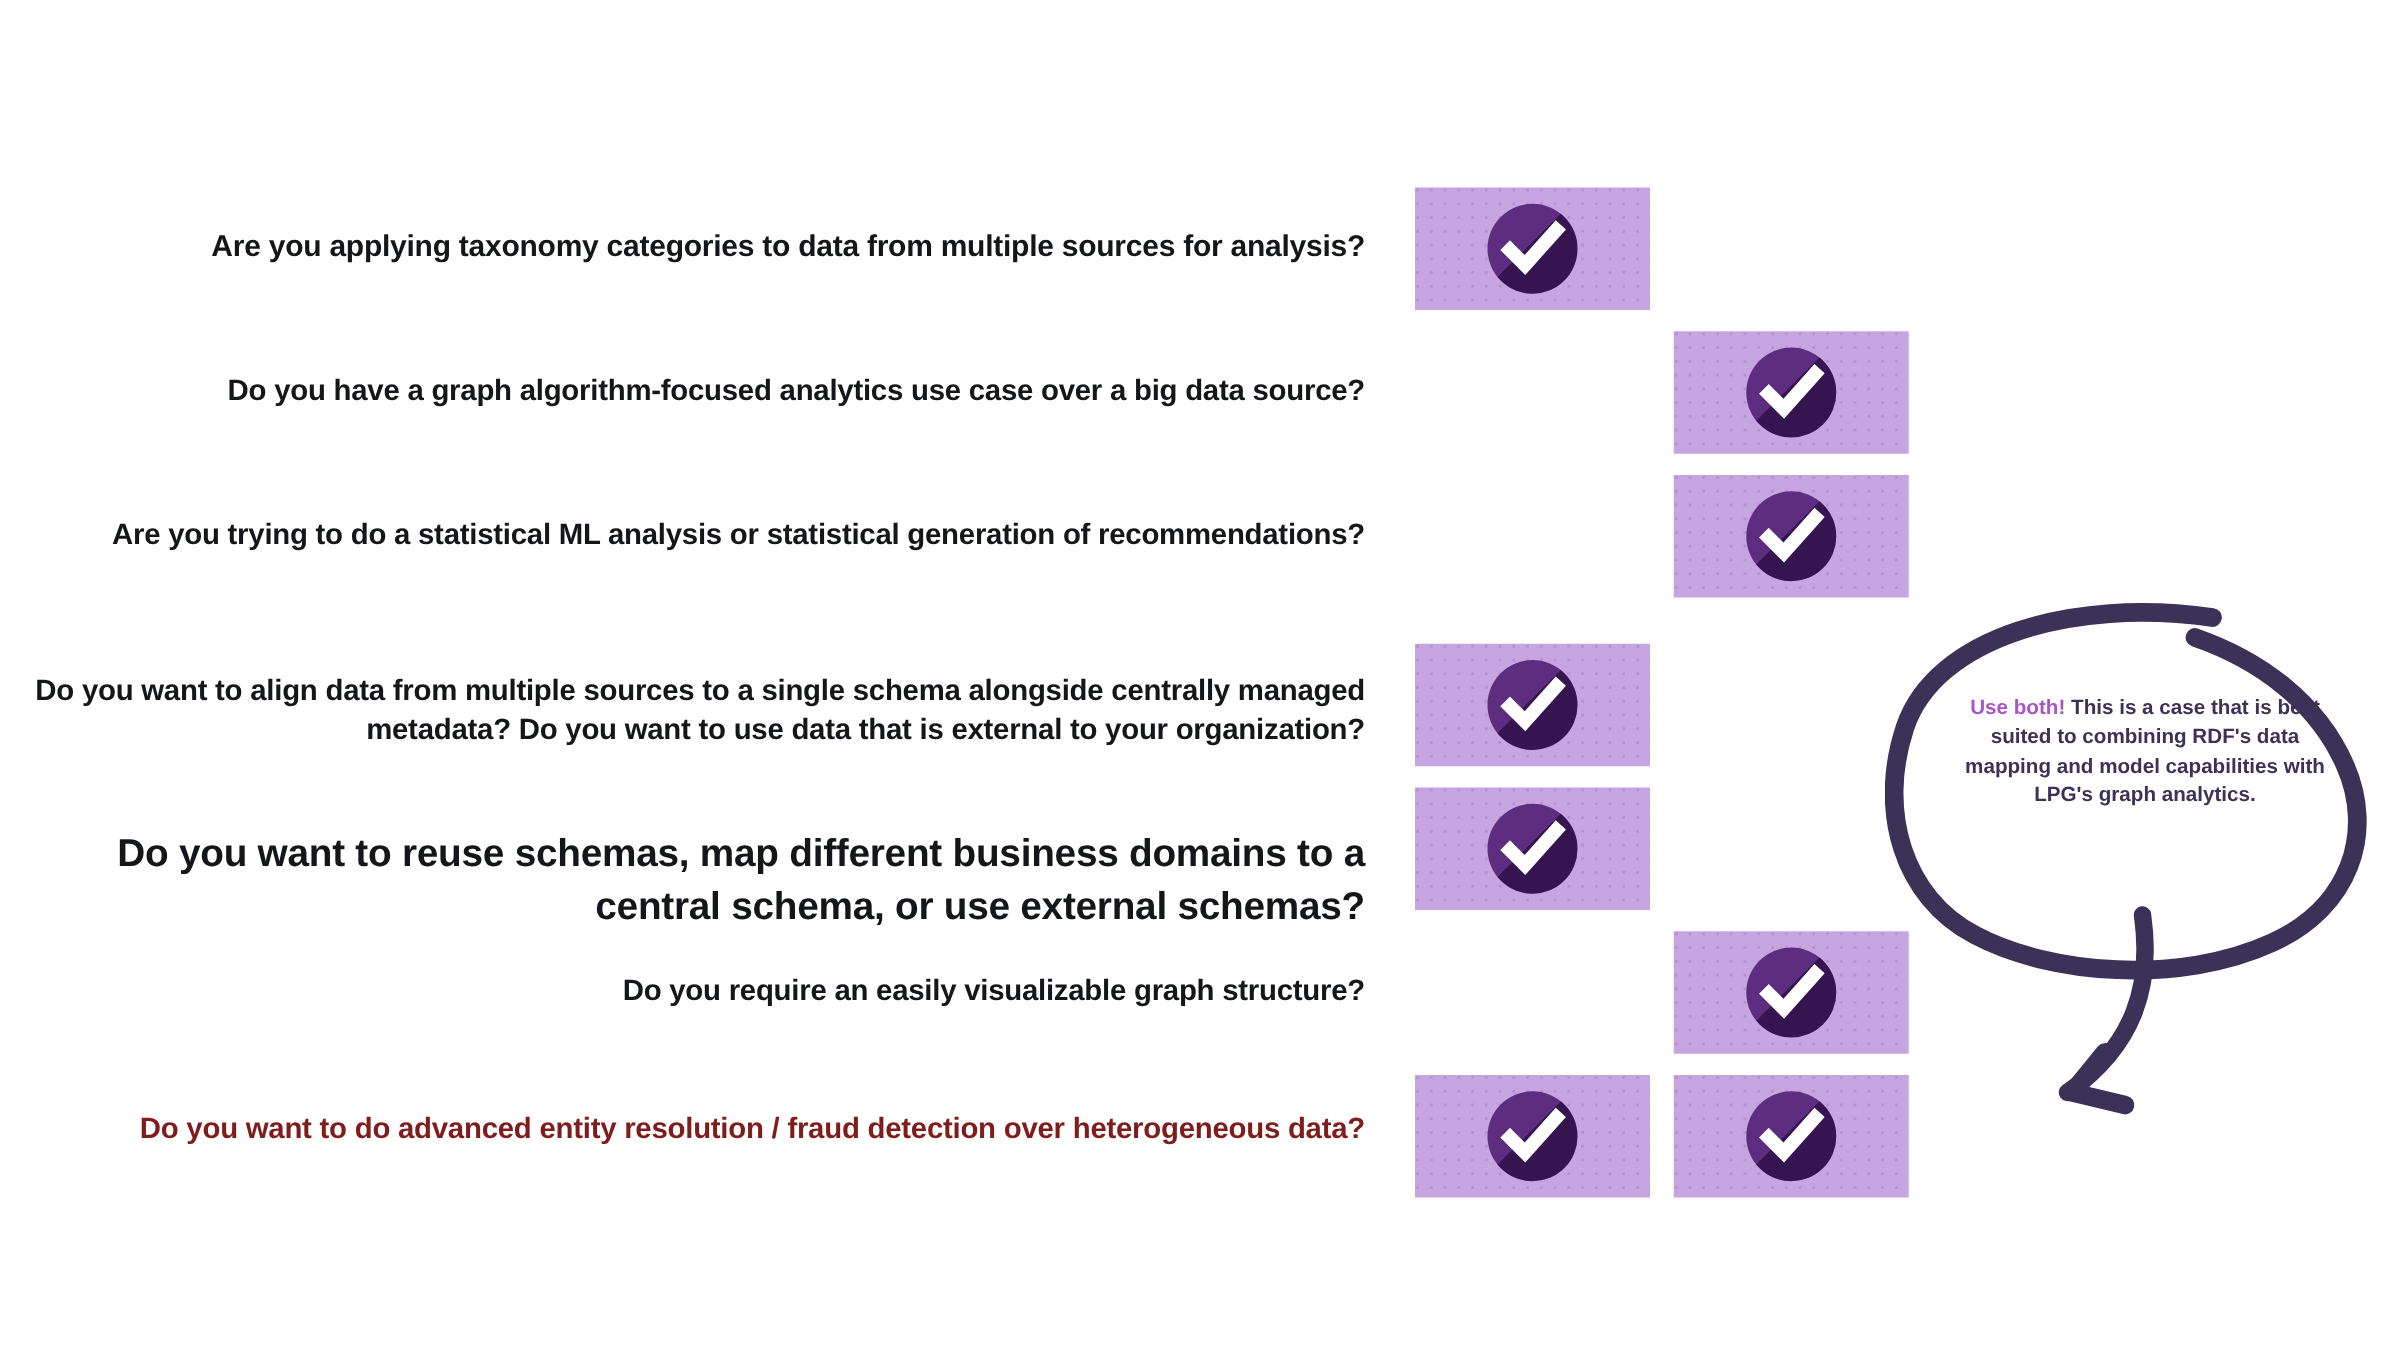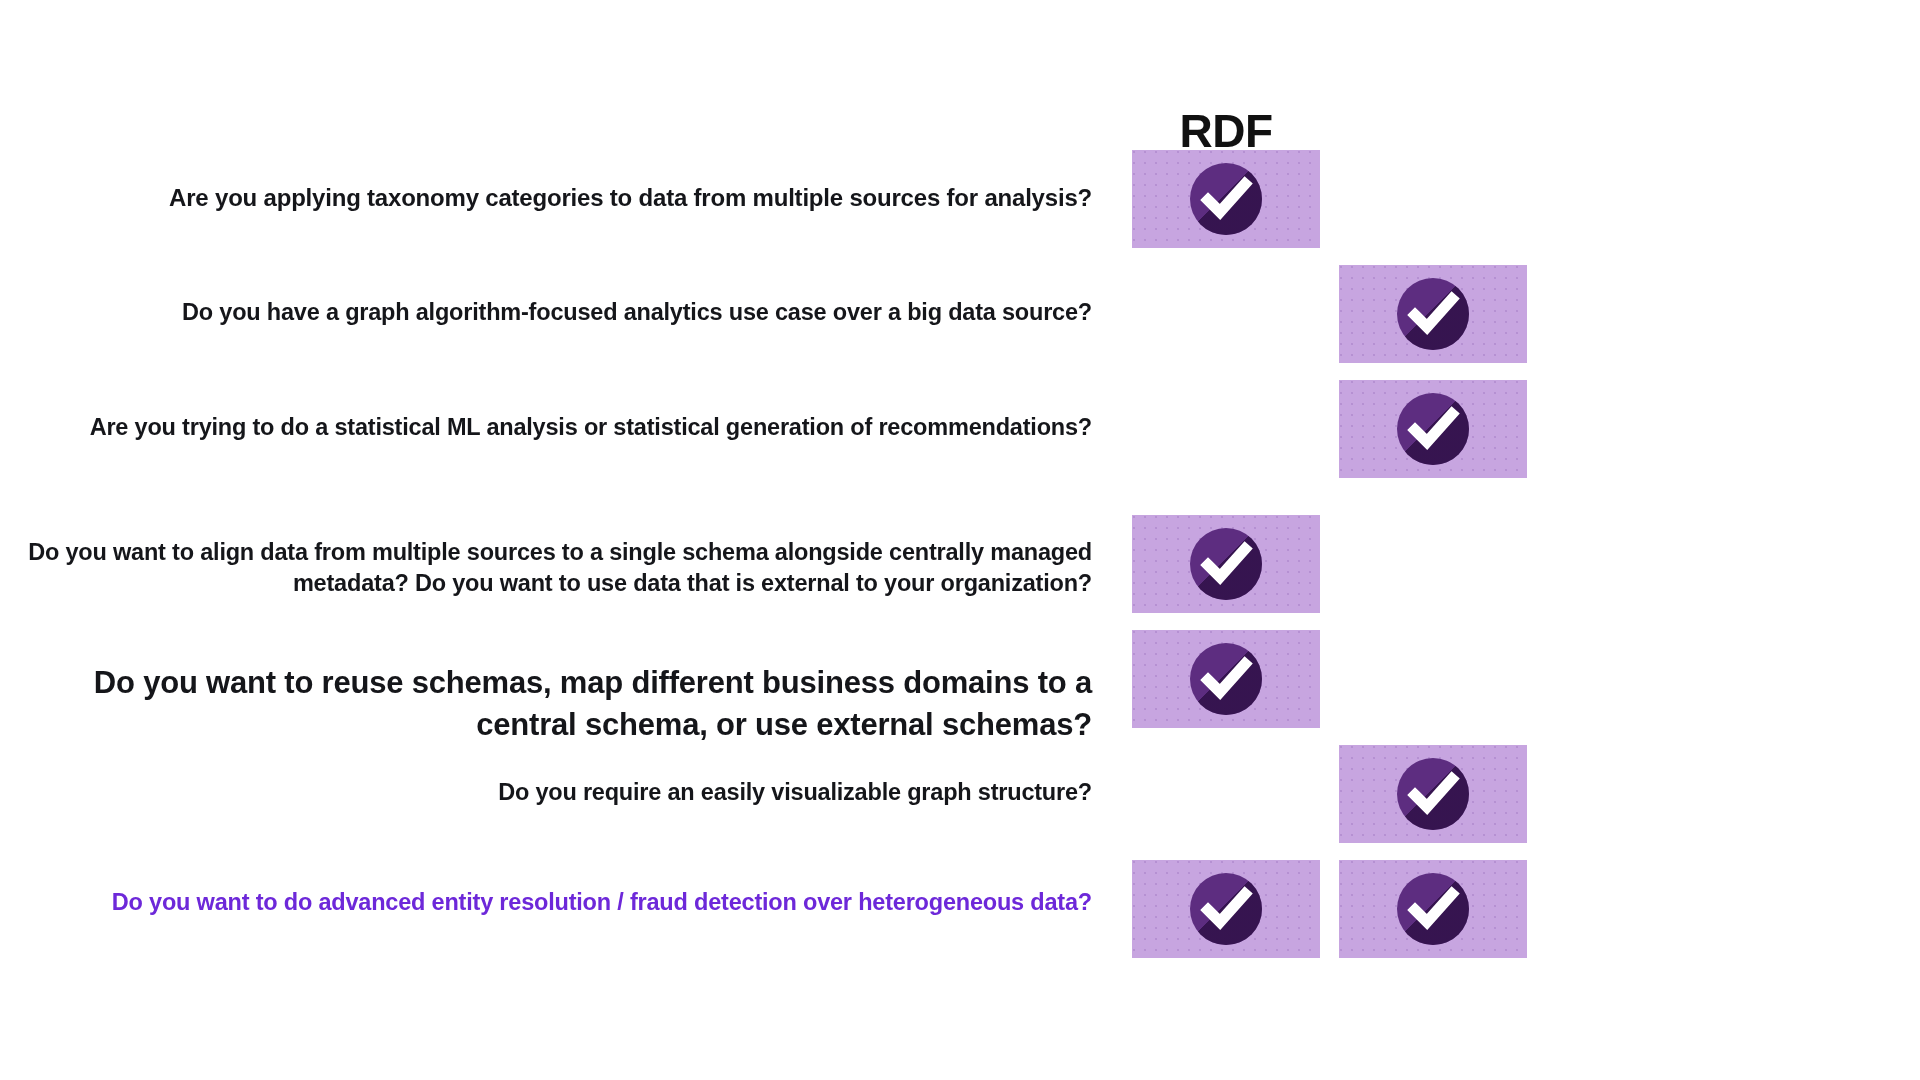--- a/index.html
+++ b/index.html
@@ -75,21 +75,20 @@
     color:#3c3257;
     font-family:"Liberation Sans", sans-serif;
   }
   #annot-text .lead{color:#a855c9;}
 </style>
 </head>
 <body>
 
 <div id="stage">
 
-  <div id="head-rdf" class="col-head">RDF</div>
 
   <div id="rows-layer">
       <div class="q-wrap" style="top: 182px;"><div style="display: inline-block; text-align: right; max-width: 1100px; padding-right: 18px; color: rgb(21, 22, 26); font-size: 24px; font-weight: 700; line-height: 1.34; letter-spacing: -0.2px;">Are you applying taxonomy categories to data from multiple sources for analysis?</div></div>
       <div class="badge" style="left: 1132px; top: 150px;">
         <div class="disc">
           <div class="shadow"></div>
           <svg viewBox="0 0 72 72">
             <path d="M18 37 L30 49 L55 21" stroke="#ffffff" stroke-width="11" stroke-linecap="square" stroke-linejoin="miter" fill="none"></path>
           </svg>
         </div>
@@ -132,33 +131,45 @@
       </div>
       <div class="q-wrap" style="top: 777px;"><div style="display: inline-block; text-align: right; max-width: 1100px; padding-right: 18px; color: rgb(21, 22, 26); font-size: 23.5px; font-weight: 700; line-height: 1.34; letter-spacing: -0.2px;">Do you require an easily visualizable graph structure?</div></div>
       <div class="badge" style="left: 1339px; top: 745px;">
         <div class="disc">
           <div class="shadow"></div>
           <svg viewBox="0 0 72 72">
             <path d="M18 37 L30 49 L55 21" stroke="#ffffff" stroke-width="11" stroke-linecap="square" stroke-linejoin="miter" fill="none"></path>
           </svg>
         </div>
       </div>
-      <div class="q-wrap" style="top: 887px;"><div style="display: inline-block; text-align: right; max-width: 1100px; padding-right: 18px; color: #6d28d9; font-size: 23.5px; font-weight: 700; line-height: 1.34; letter-spacing: -0.2px;">Do you want to do advanced entity resolution / fraud detection over heterogeneous data?</div></div>
+      <div class="q-wrap" style="top: 887px;"><div style="display: inline-block; text-align: right; max-width: 1100px; padding-right: 18px; color: #7f1d1d; font-size: 23.5px; font-weight: 700; line-height: 1.34; letter-spacing: -0.2px;">Do you want to do advanced entity resolution / fraud detection over heterogeneous data?</div></div>
       <div class="badge" style="left: 1132px; top: 860px;">
         <div class="disc">
           <div class="shadow"></div>
           <svg viewBox="0 0 72 72">
             <path d="M18 37 L30 49 L55 21" stroke="#ffffff" stroke-width="11" stroke-linecap="square" stroke-linejoin="miter" fill="none"></path>
           </svg>
         </div>
       </div>
       <div class="badge" style="left: 1339px; top: 860px;">
         <div class="disc">
           <div class="shadow"></div>
           <svg viewBox="0 0 72 72">
             <path d="M18 37 L30 49 L55 21" stroke="#ffffff" stroke-width="11" stroke-linecap="square" stroke-linejoin="miter" fill="none"></path>
           </svg>
         </div>
       </div>
     </div>
 
+  <div id="annot">
+    <svg width="412" height="460" viewBox="0 0 412 460" fill="none">
+      <path d="M262 24 C150 8 40 40 16 112 C-6 178 14 248 72 278
+               C132 310 236 318 310 284 C372 256 392 196 368 142
+               C346 92 300 58 248 40" stroke="#3c3257" stroke-width="15" stroke-linecap="round" fill="none"></path>
+      <path d="M206 262 C214 318 200 366 146 404" stroke="#3c3257" stroke-width="14" stroke-linecap="round" fill="none"></path>
+      <path d="M150 404 L176 372 M150 404 L192 414" stroke="#3c3257" stroke-width="15" stroke-linecap="round" fill="none"></path>
+    </svg>
+    <div id="annot-text">
+      <span class="lead">Use both!</span><span> This is a case that is best suited to combining RDF's data mapping and model capabilities with LPG's graph analytics.</span>
+    </div>
+  </div>
 
 </div>
 
 </body></html>

